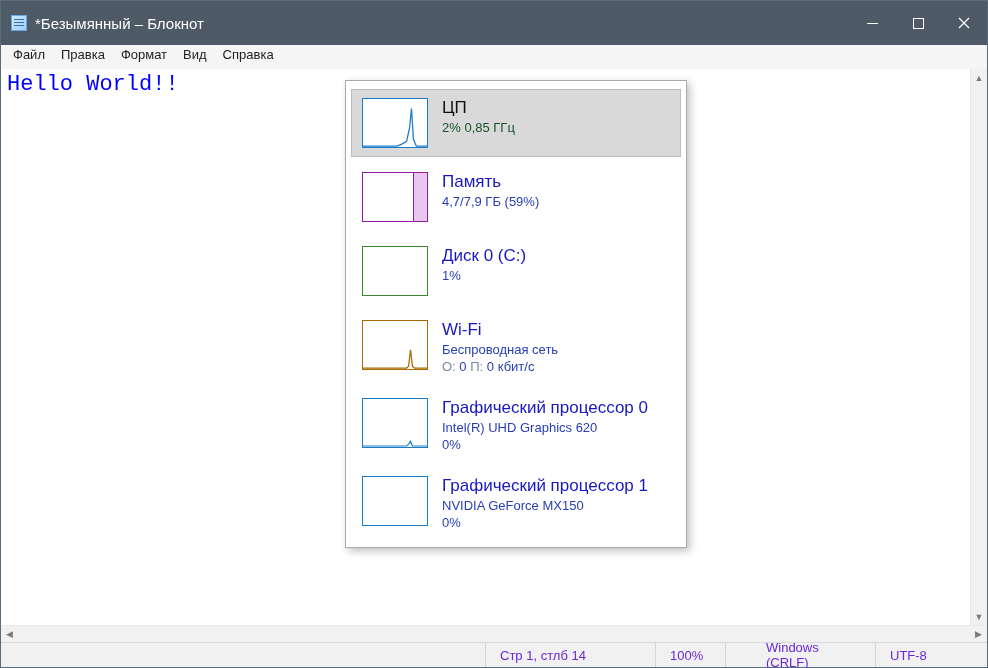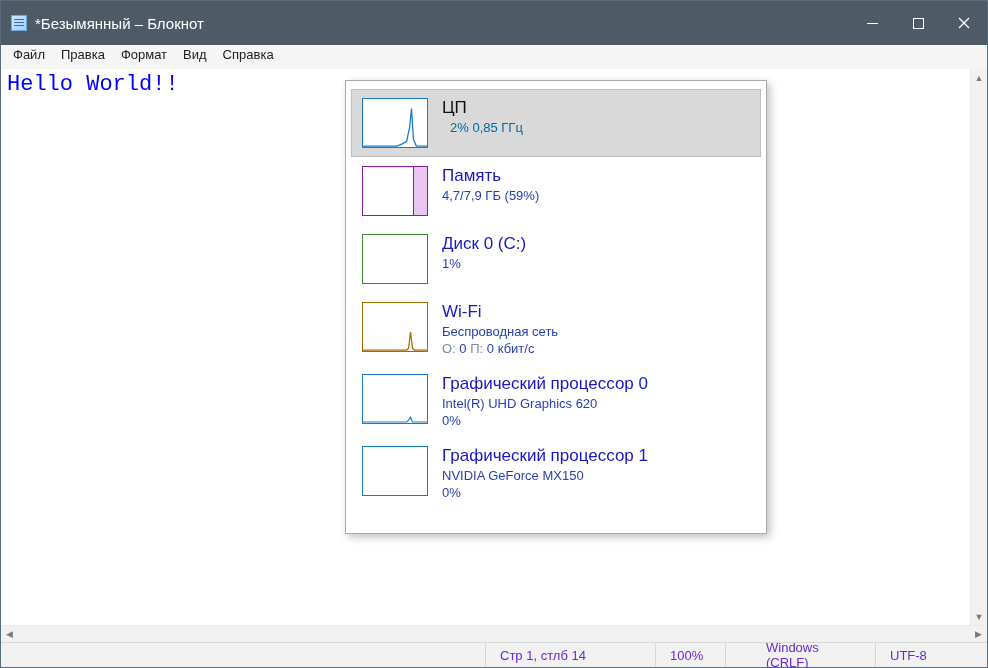--- a/index.html
+++ b/index.html
@@ -32,26 +32,26 @@
   .statusbar .cell{ border-left:1px solid #d6d6d6; display:flex; align-items:center; padding:0 14px; }
   .statusbar .cell.pos{ width:170px; }
   .statusbar .cell.zoom{ width:70px; }
   .statusbar .cell.eol{ width:150px;padding-left:40px; }
   .statusbar .cell.enc{ width:112px; }
 
   
   .perf-panel {
     position:absolute;
     left:345px; top:80px;
-    width:422px;
+    width:342px;
     background:#ffffff;
     border:1px solid #a9a9a9;
     box-shadow:3px 3px 8px rgba(0,0,0,.25);
-    padding:8px 5px 24px 5px;
-    display:flex; flex-direction:column; 
+    padding:8px 5px 8px 5px;
+    display:flex; flex-direction:column; gap:6px;
   }
   .perf-row{
     display:flex; align-items:flex-start;
     padding:8px 12px 8px 10px;
     cursor:default;
     border:1px solid transparent;
   }
   .perf-row.selected{
     background:#d9d9d9;
     border-color:#bdbdbd;
@@ -69,21 +69,21 @@
   .disk-thumb{ border-color:#3a8a2b; }
   .wifi-thumb{ border-color:#a96a00; }
   .gpu-thumb{ border-color:#1b7cc5; }
   .perf-thumb svg{ position:absolute; inset:0; width:100%; height:100%; }
   .mem-fill{ position:absolute; right:0; top:0; bottom:0; width:14px; background:#e9c6f2; border-left:1px solid #8c1b9e; }
 
   .perf-texts{ display:flex; flex-direction:column; gap:2px; }
   .perf-title{ font-size:17px; color:#1717c4; }
   .perf-row.selected .perf-title{ color:#111; }
   .perf-sub{ font-size:13px; color:#273eb3; }
-  .perf-row.selected .perf-sub{ color:#0369a1;margin-left:8px; }
+  .perf-row.selected .perf-sub{ color:#14532d; }
   .perf-sub .gray{ color:#7a8aa0; }
 </style>
 </head>
 <body>
 
 <div class="notepad-window">
 
   <div class="titlebar">
     <div class="app-icon"></div>
     <div class="title">*Безымянный – Блокнот</div>

